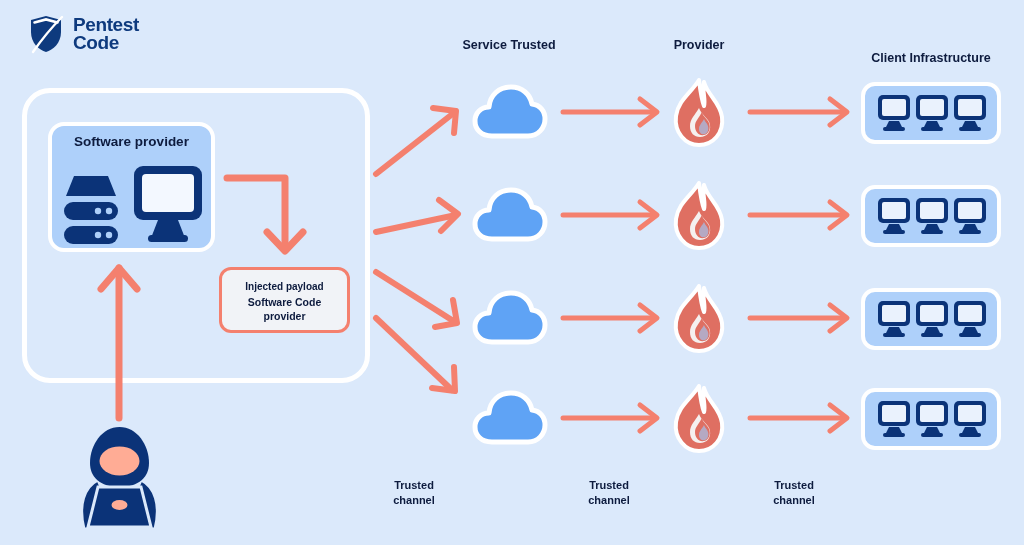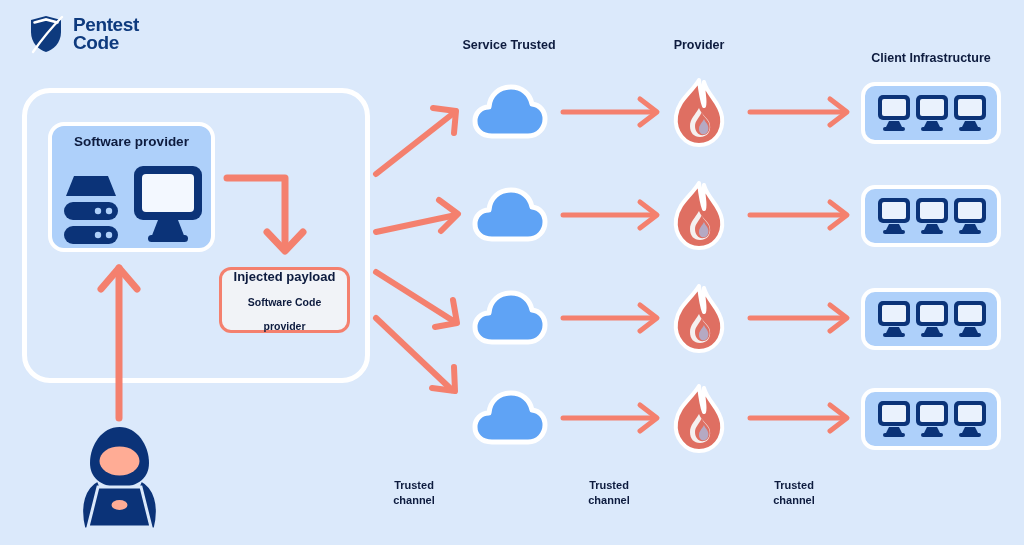--- a/index.html
+++ b/index.html
@@ -47,22 +47,22 @@
   }
   .sp-icons{position:absolute;left:0;right:0;top:36px;height:88px;}
 
   
   .pay-card{
     left:219px;top:267px;width:131px;height:66px;
     background:#f1f3f7;border:3px solid #f4806e;border-radius:12px;
     box-sizing:border-box;
     display:flex;flex-direction:column;align-items:center;justify-content:center;
   }
-  .pay-title{font-size:13px;font-weight:bold;color:#0d1b3e;line-height:15px;}
-  .pay-sub{font-size:10.5px;font-weight:bold;color:#0d1b3e;line-height:12px;text-align:center;margin-top:12px;}
+  .pay-title{font-size:10px;font-weight:bold;color:#0d1b3e;line-height:15px;}
+  .pay-sub{font-size:10.5px;font-weight:bold;color:#0d1b3e;line-height:12px;text-align:center;margin-top:2px;}
 
   
   .ci-box{
     width:140px;height:62px;
     background:#aed0fa;border:4px solid #ffffff;border-radius:14px;
     box-sizing:border-box;
     display:flex;align-items:center;justify-content:center;gap:7px;
   }
 
   

